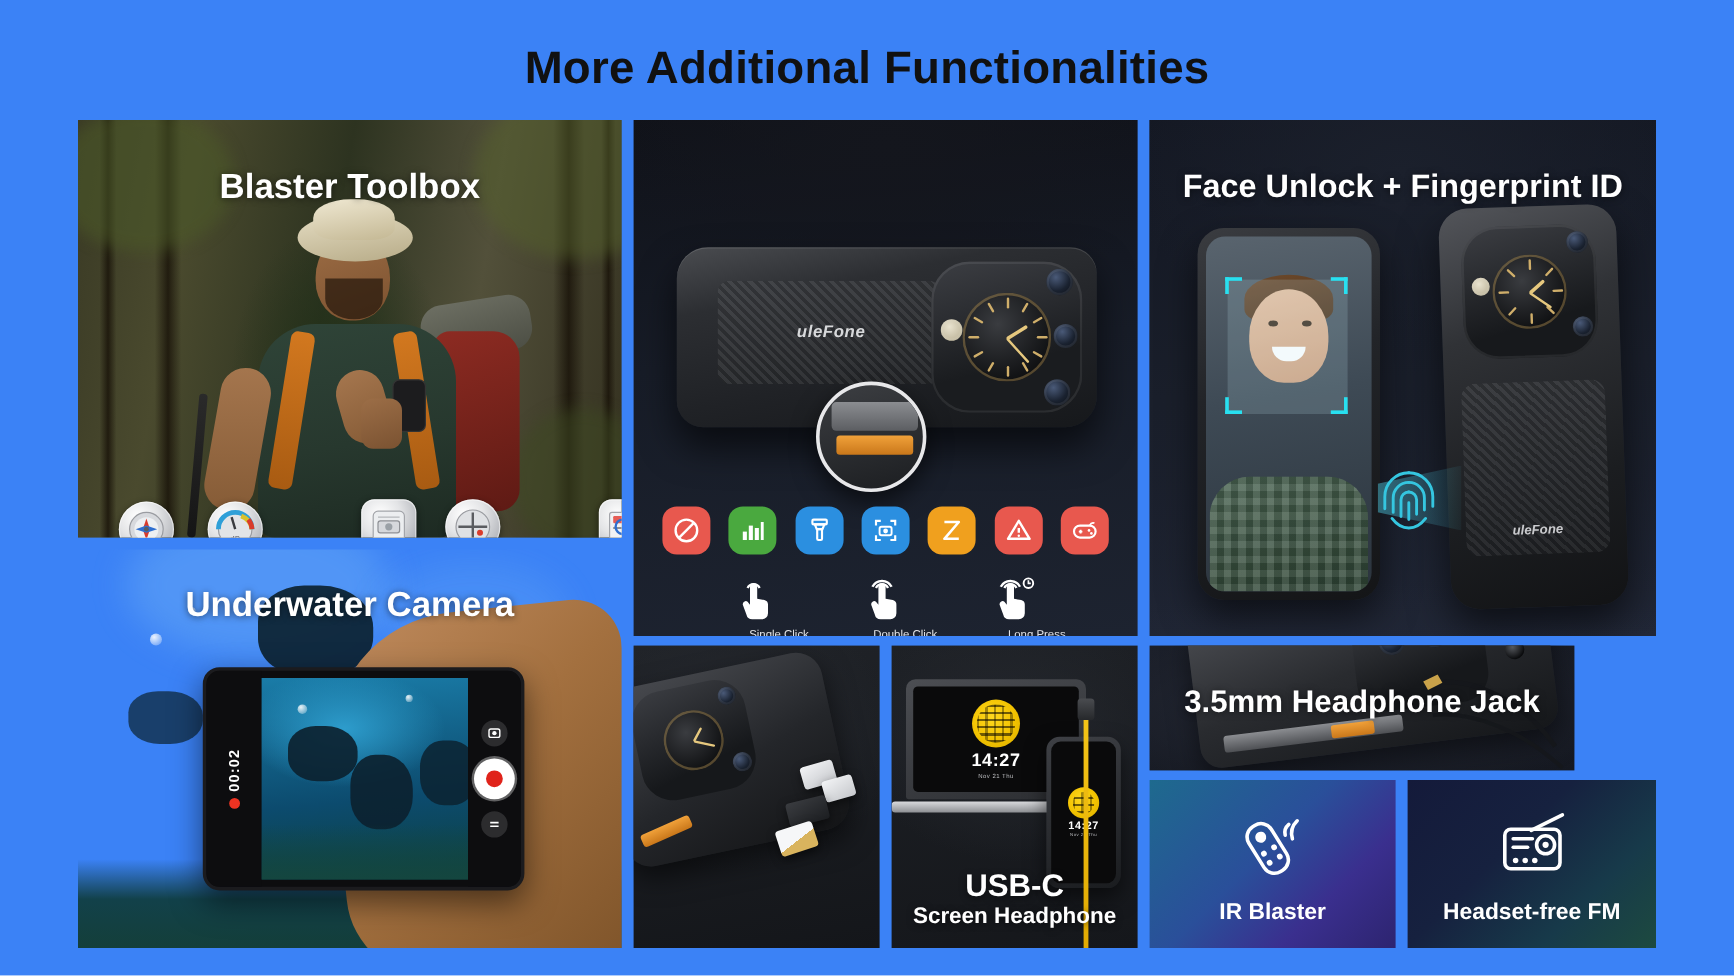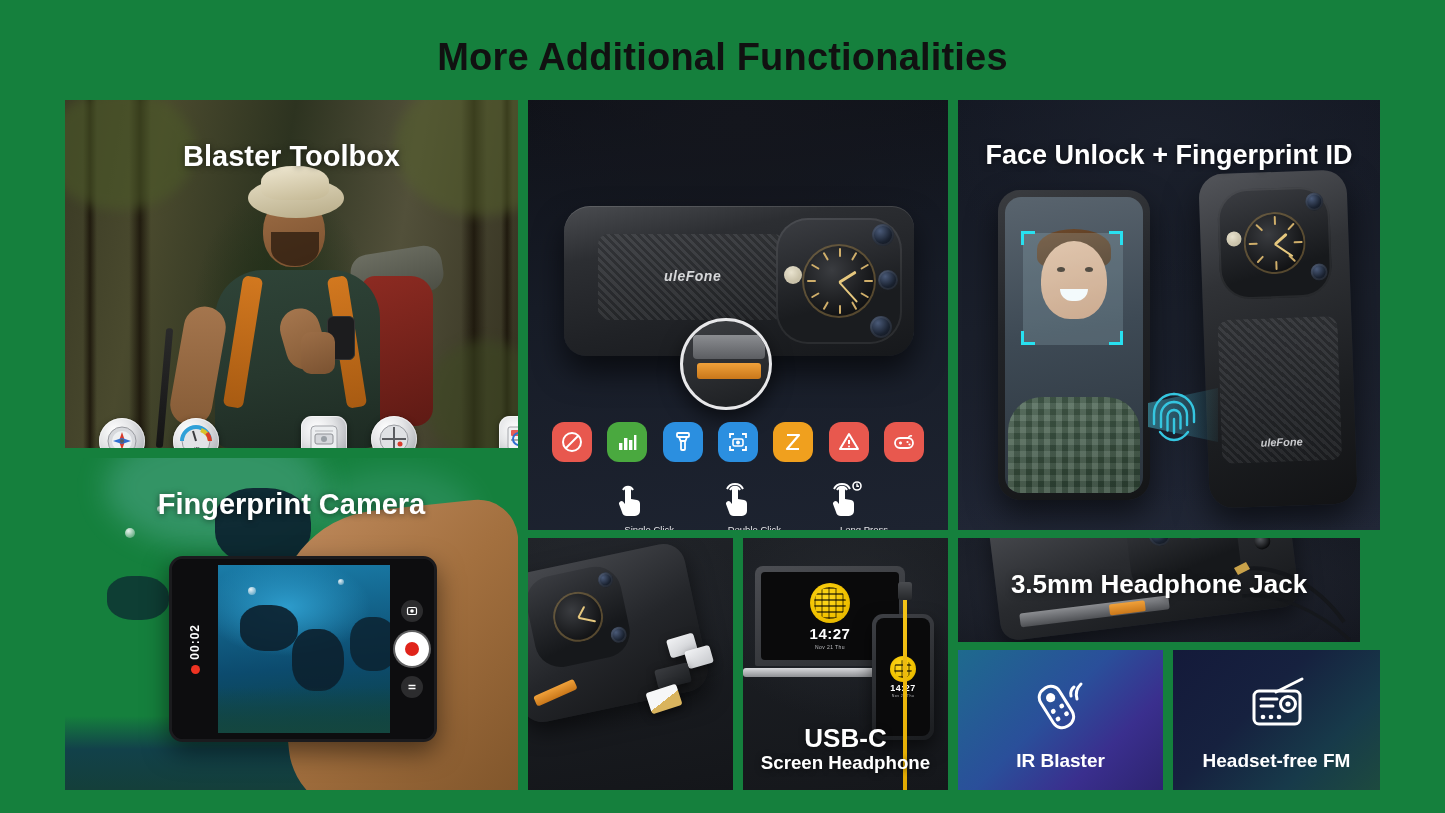--- a/index.html
+++ b/index.html
@@ -2,21 +2,21 @@
 <html><head>
 <meta charset="utf-8">
 <style>
   * { box-sizing: border-box; margin: 0; padding: 0; }
   html, body {
     width: 1445px; height: 813px;
     background: #ffffff;
     font-family: "Liberation Sans", sans-serif;
     overflow: hidden;
   }
-  #root { position: relative; width: 1445px; height: 813px; background:#15803d; }
+  #root { position: relative; width: 1445px; height: 813px; background:#3b82f6; }
 
   
   .page-title {
     position: absolute; left: 0; top: 36px; width: 1445px;
     text-align: center;
     font-size: 38px; font-weight: bold; color: #111; letter-spacing: .2px;
   }
 
   
   .panel { position: absolute; overflow: hidden; }
@@ -259,21 +259,21 @@
     background:linear-gradient(160deg,#3e4045,#1a1c1f); border-radius:11px; padding:4px;
     box-shadow:0 8px 18px rgba(0,0,0,.55); }
   .usb-phone-screen { width:100%; height:100%; background:#0a0a0b; border-radius:8px;
     display:flex; flex-direction:column; align-items:center; justify-content:center; gap:1px; }
   .usb-cable { position:absolute; right:41px; top:52px; width:4px; height:210px;
     background:linear-gradient(180deg,#f5c518,#e0a800); border-radius:2px; z-index:5; }
   .usb-plug { position:absolute; right:36px; top:44px; width:14px; height:18px;
     background:linear-gradient(180deg,#4a4c50,#26282b); border-radius:3px; z-index:6; }
 
   
-  #p-jack { left:958px; top:538px; width:402px; height:104px;
+  #p-jack { left:958px; top:538px; width:354px; height:104px;
     background: radial-gradient(ellipse 380px 120px at 45% 50%, #242834 0%, rgba(36,40,52,0) 70%),
                 linear-gradient(170deg,#1a1e28,#14171f); }
   .jack-phone { position:absolute; left:36px; top:-36px; width:300px; height:122px;
     background:linear-gradient(165deg,#4a4c51,#292b2f 45%,#15171a);
     border-radius:18px; transform:rotate(-7deg); box-shadow:0 10px 22px rgba(0,0,0,.5); }
   .jack-cam { position:absolute; left:136px; top:6px; width:110px; height:86px;
     border-radius:24px; background:linear-gradient(165deg,#3b3d42,#16181b 70%); }
   .jack-hole { position:absolute; right:22px; top:46px; width:16px; height:16px; border-radius:50%;
     background:radial-gradient(circle at 40% 35%, #55585d, #0b0c0e 70%); }
   .jack-strip { position:absolute; left:20px; bottom:12px; width:150px; height:14px;
@@ -411,21 +411,21 @@
             </svg>
         </div>
       </div>
     </div>
 
     <div class="big-hand"></div>
     <div class="finger" style="right:96px;bottom:166px;width:120px;height:40px;transform:rotate(-22deg)"></div>
     <div class="finger" style="right:88px;bottom:120px;width:108px;height:36px;transform:rotate(-14deg)"></div>
     <div class="finger" style="right:92px;bottom:78px;width:96px;height:34px;transform:rotate(-8deg)"></div>
 
-    <div class="panel-label" style="top:30px; font-size:29px;">Fingerprint Camera</div>
+    <div class="panel-label" style="top:30px; font-size:29px;">Underwater Camera</div>
   </div>
 
   <div class="panel" id="p-customkey">
     <div class="ck-phone">
       <div class="ck-body"></div>
       <div class="ck-grip"></div>
       <div class="ck-brand">uleFone</div>
       <div class="ck-cam">
         <div class="ck-dial">
           <i class="tick" style="transform:rotate(0deg)"></i>

